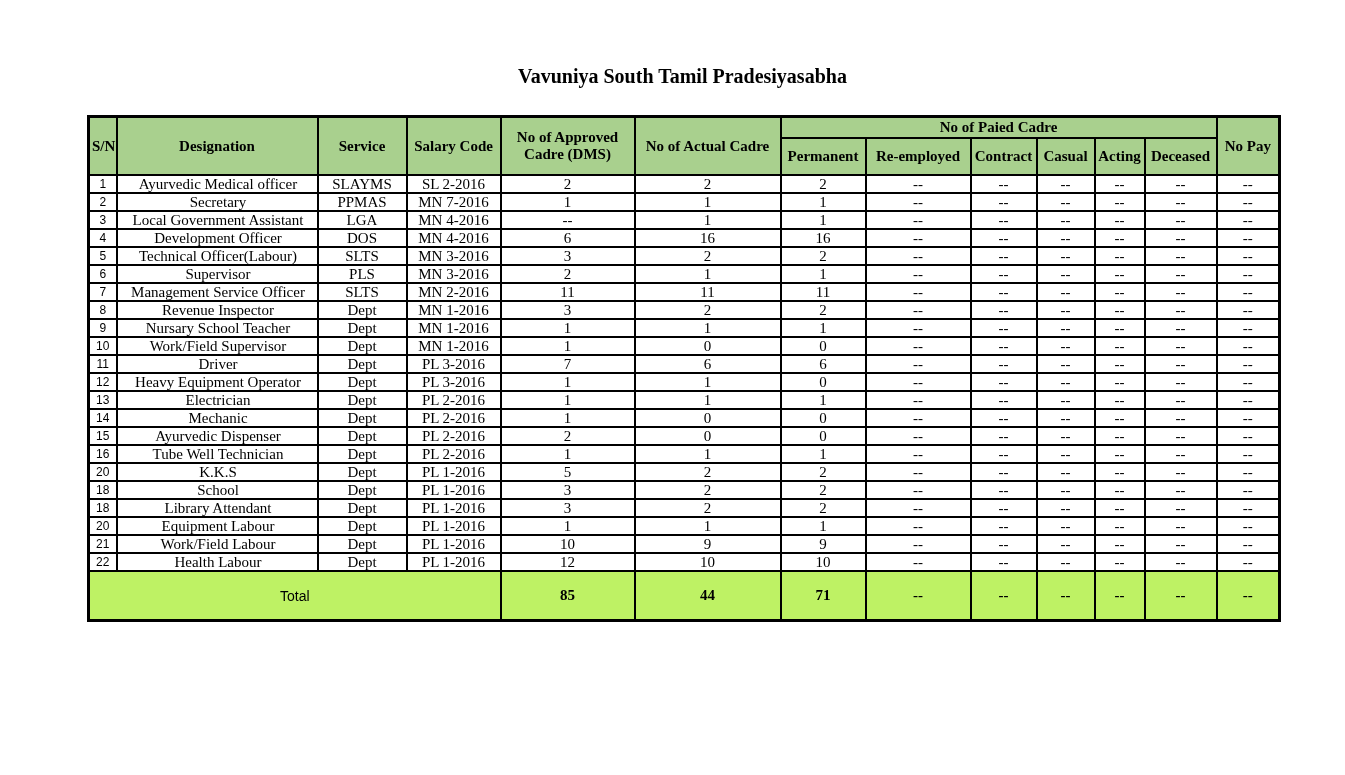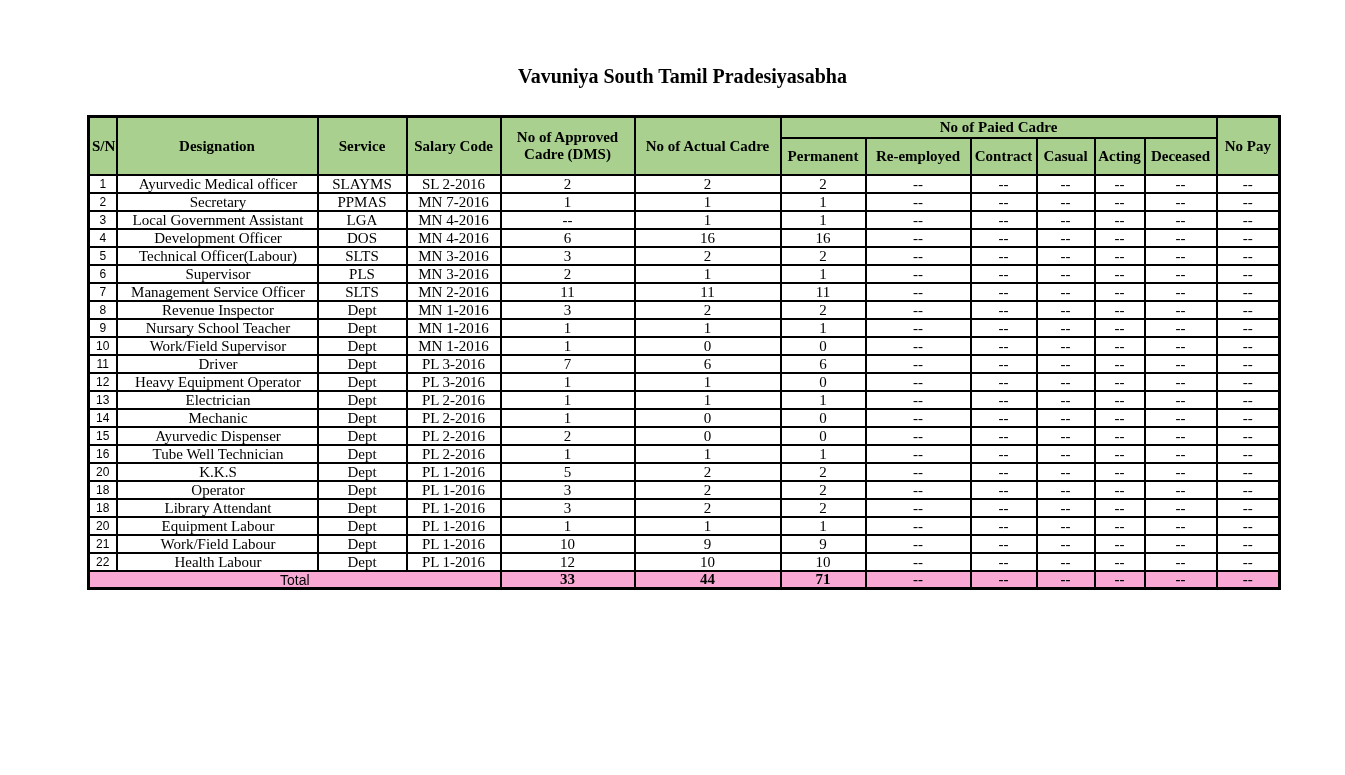--- a/index.html
+++ b/index.html
@@ -68,27 +68,27 @@
   }
   tbody td.col-sn {
     font-family: "Liberation Sans", sans-serif;
     font-size: 12px;
   }
   tbody td.col-designation {
     text-align: center;
     padding-left: 4px;
   }
   tfoot td {
-    background: #f9a8d4;
+    background: #bef264;
     height: 15px;
     font-size: 15px;
     font-weight: bold;
     text-align: center;
     vertical-align: middle;
-    padding: 0 2px;
+    padding: 16px 2px;
     line-height: 1;
   }
   tfoot td.total-label {
     font-family: "Liberation Sans", sans-serif;
     font-size: 14px;
     font-weight: normal;
   }
 </style>
 </head>
 <body>
@@ -386,21 +386,21 @@
           <td class="col-permanent">2</td>
           <td class="col-re-employed">--</td>
           <td class="col-contract">--</td>
           <td class="col-casual">--</td>
           <td class="col-acting">--</td>
           <td class="col-deceased">--</td>
           <td class="col-no-pay">--</td>
         </tr>
         <tr>
           <td class="col-sn">18</td>
-          <td class="col-designation">Operator</td>
+          <td class="col-designation">School</td>
           <td class="col-service">Dept</td>
           <td class="col-salary-code">PL 1-2016</td>
           <td class="col-approved">3</td>
           <td class="col-actual">2</td>
           <td class="col-permanent">2</td>
           <td class="col-re-employed">--</td>
           <td class="col-contract">--</td>
           <td class="col-casual">--</td>
           <td class="col-acting">--</td>
           <td class="col-deceased">--</td>
@@ -463,21 +463,21 @@
           <td class="col-contract">--</td>
           <td class="col-casual">--</td>
           <td class="col-acting">--</td>
           <td class="col-deceased">--</td>
           <td class="col-no-pay">--</td>
         </tr>
       </tbody>
     <tfoot>
       <tr>
         <td colspan="4" class="total-label">Total</td>
-        <td>33</td>
+        <td>85</td>
         <td>44</td>
         <td>71</td>
         <td>--</td>
         <td>--</td>
         <td>--</td>
         <td>--</td>
         <td>--</td>
         <td>--</td>
       </tr>
     </tfoot>

